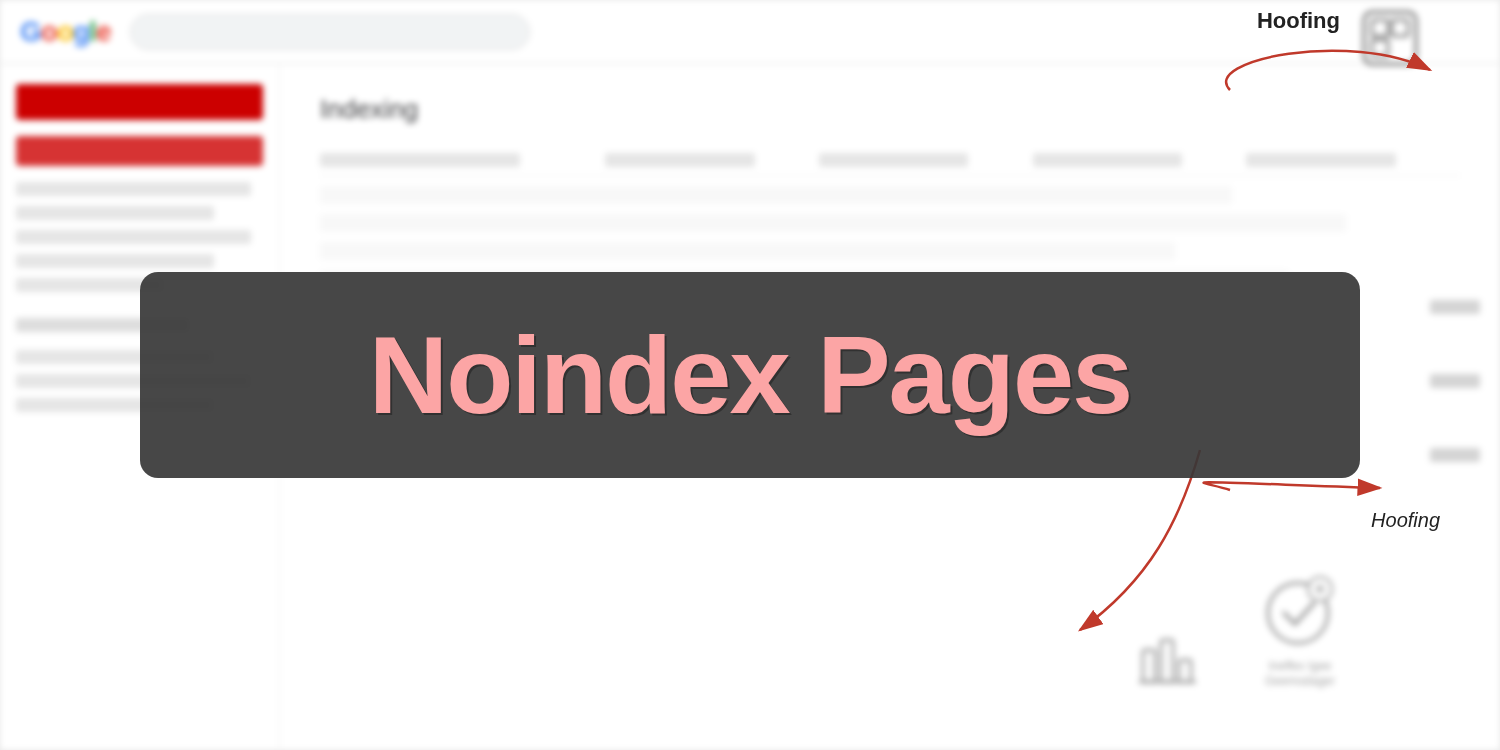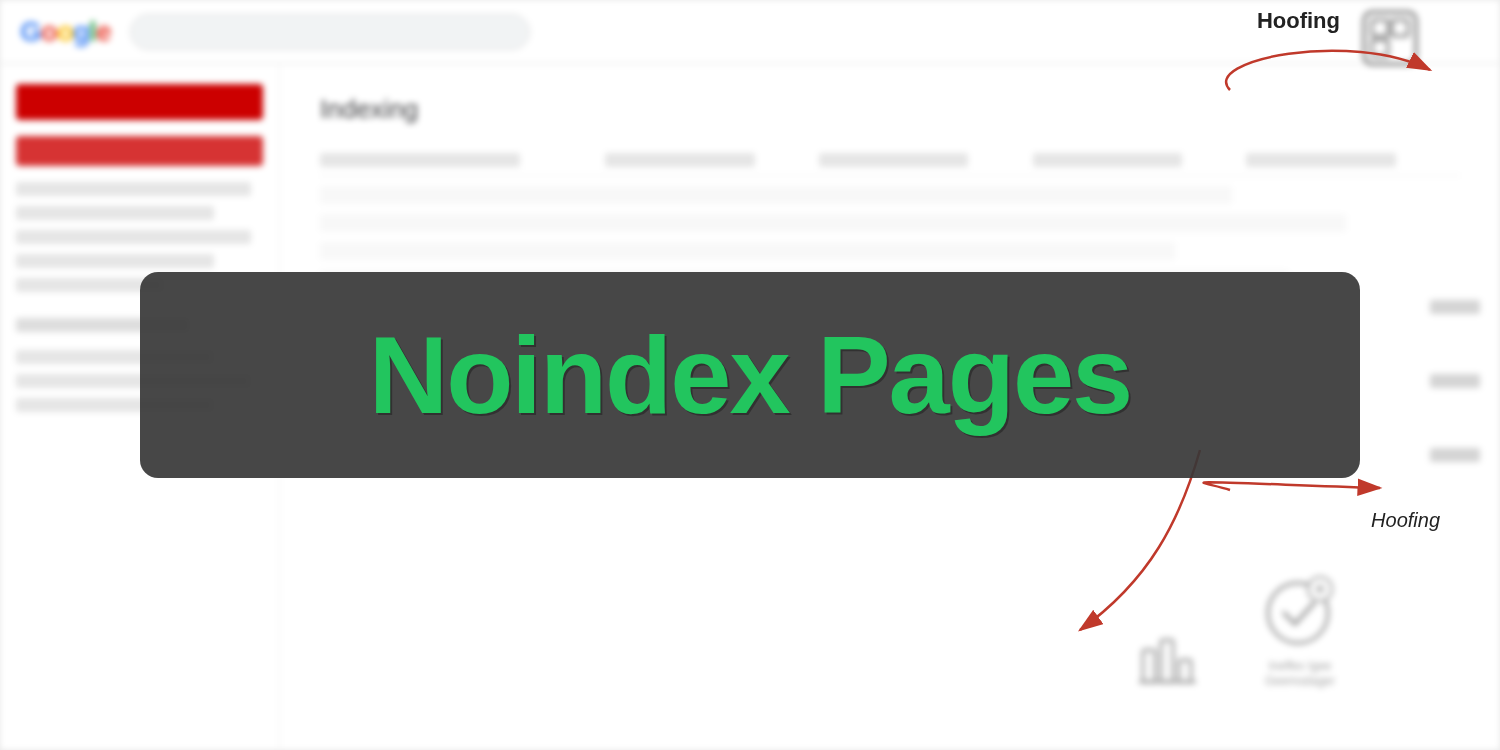--- a/index.html
+++ b/index.html
@@ -160,21 +160,21 @@
       border-radius: 18px;
       padding: 48px 60px;
       display: flex;
       align-items: center;
       justify-content: center;
     }
 
     .overlay-title {
       font-size: 110px;
       font-weight: 900;
-      color: #22c55e;
+      color: #fca5a5;
       text-align: right;
       line-height: 1;
       letter-spacing: -2px;
       text-shadow: 2px 2px 0px rgba(0,0,0,0.3);
     }
 
     
     .annotation {
       position: absolute;
       z-index: 20;

